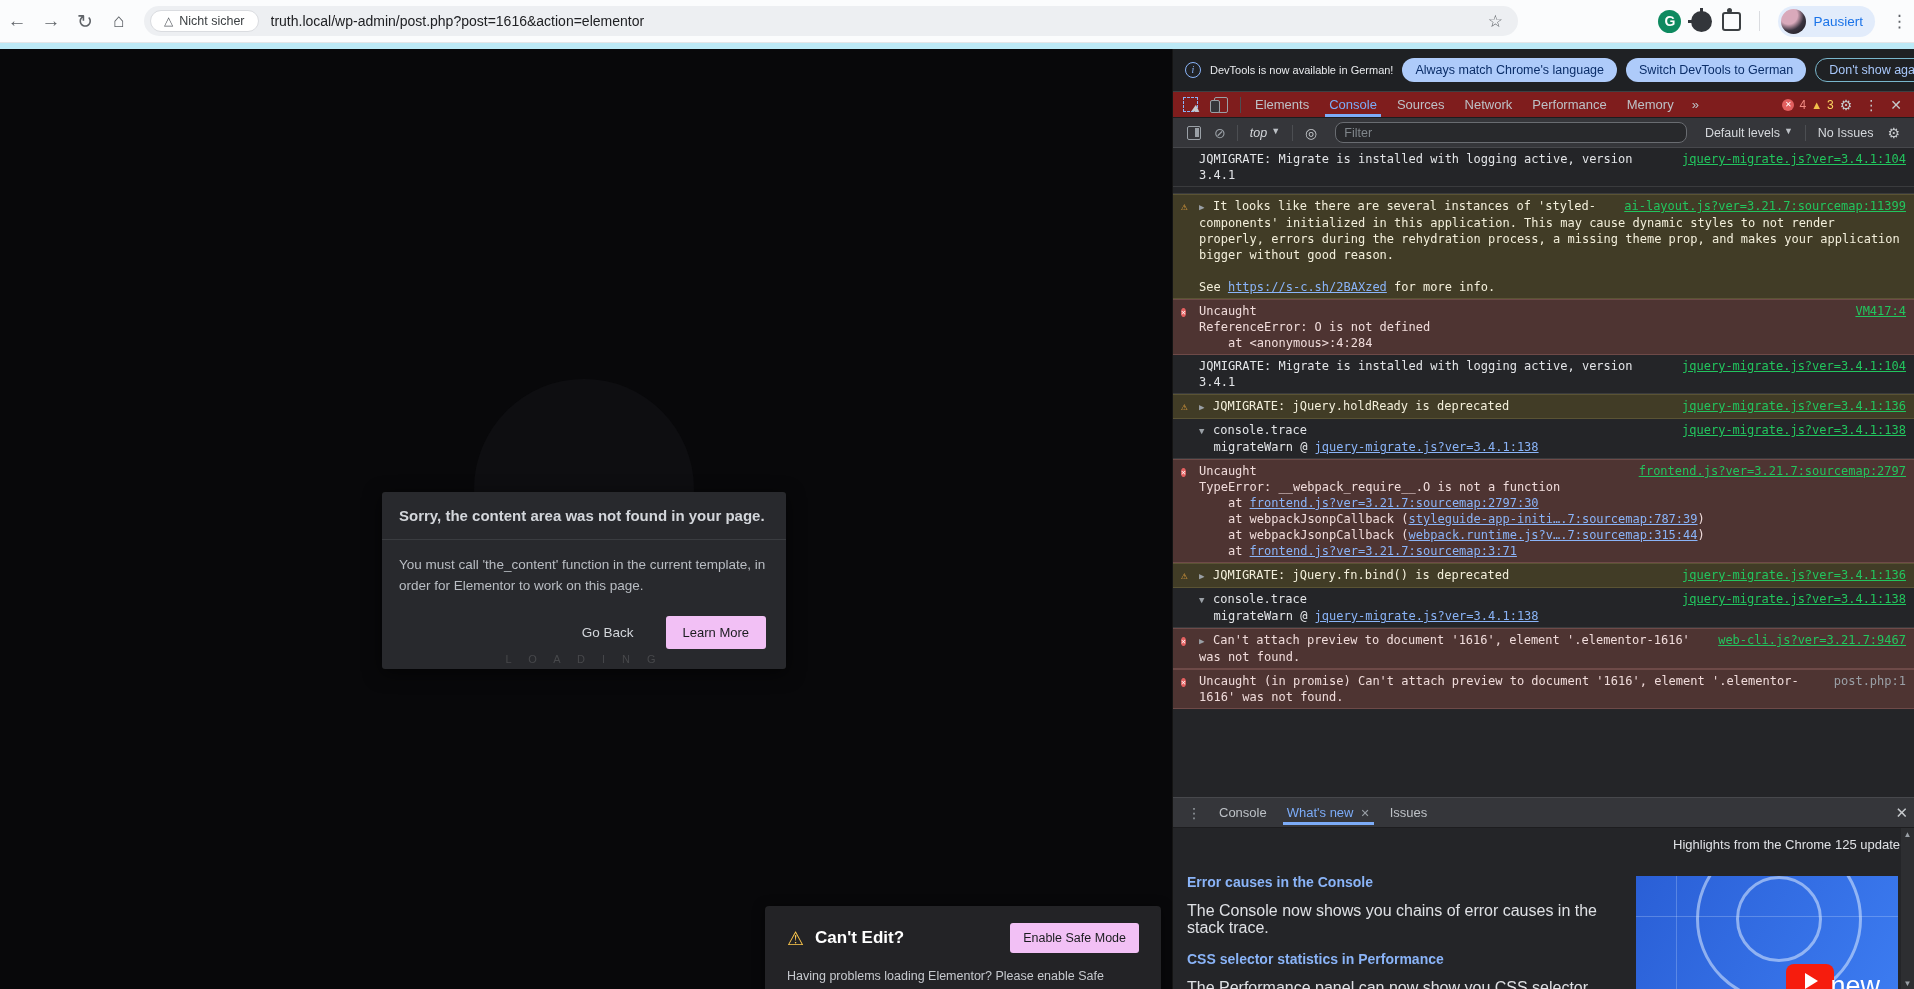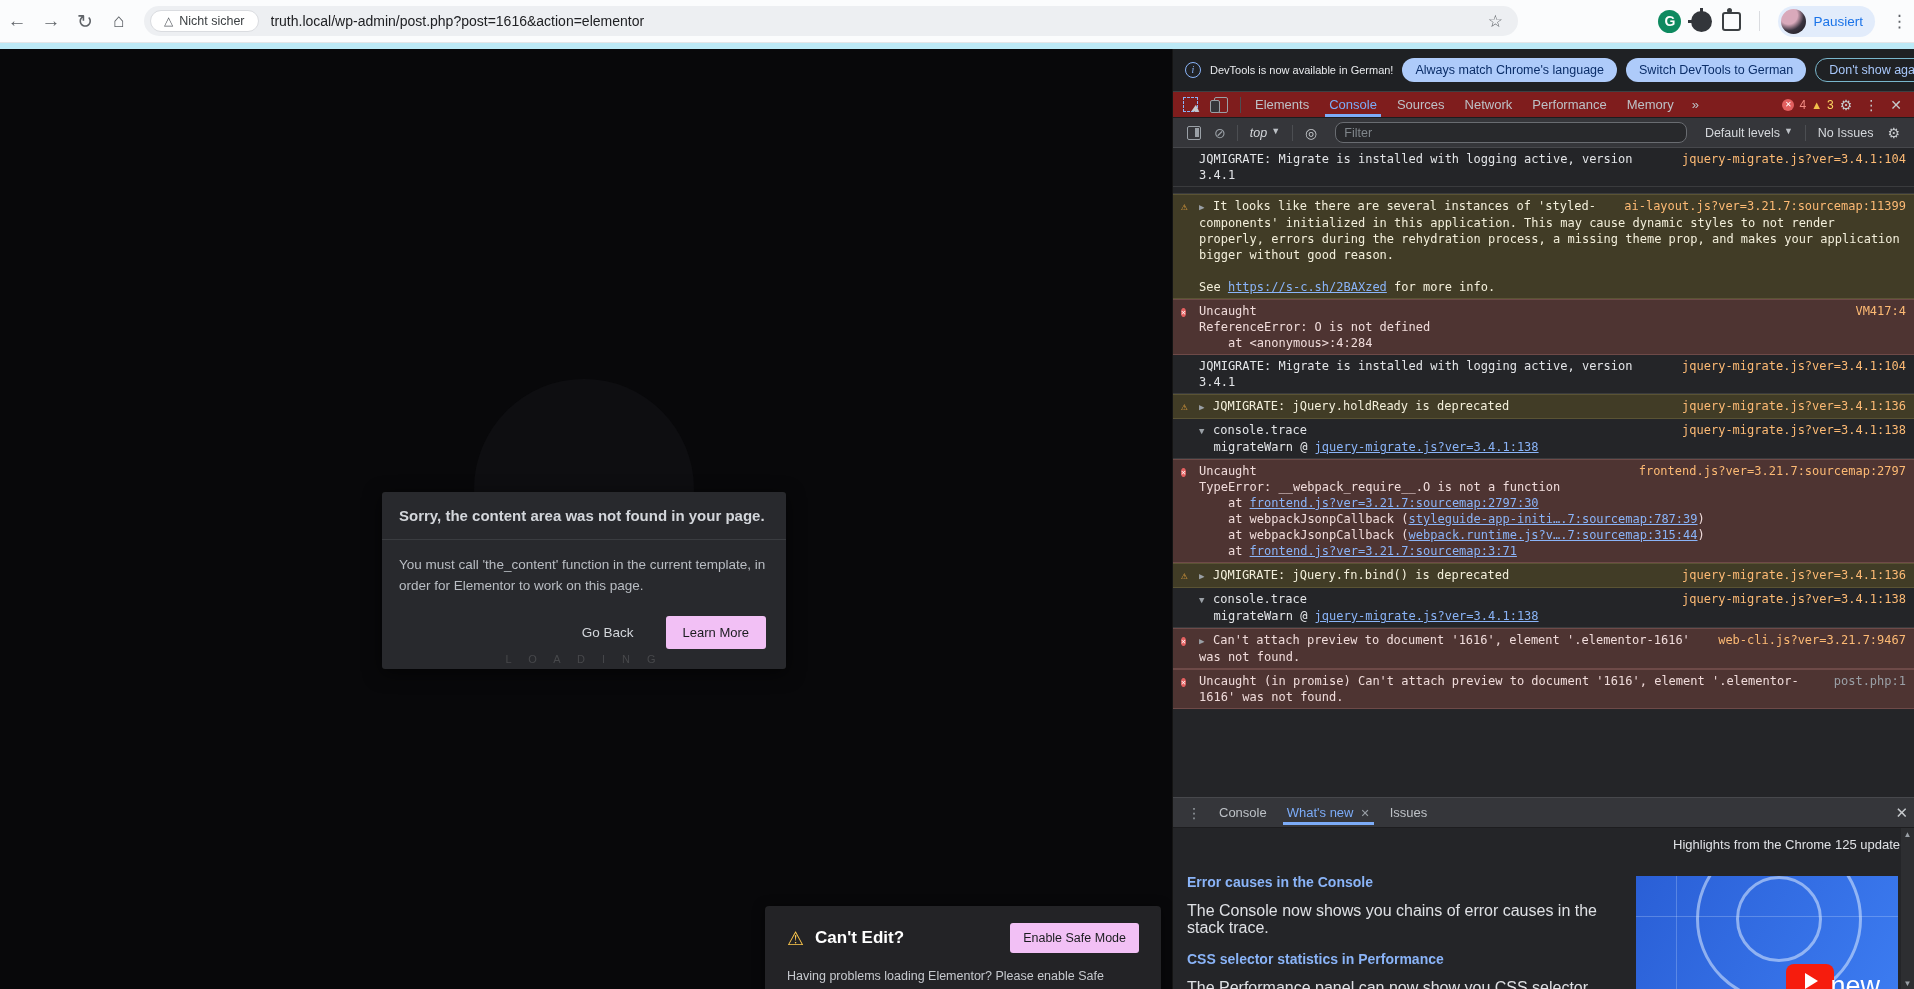--- a/index.html
+++ b/index.html
@@ -97,21 +97,21 @@
   .line{white-space:pre-wrap;min-height:16px;word-break:break-word;}
   .msg.warn{background:#413c26;border-top:1px solid #5a5334;border-bottom:1px solid #5a5334;color:#f3efdb;}
   .msg.warn .msg-content{color:#f3efdb;}
   .msg.error{background:#4e3432;border-top:1px solid #6e4a48;border-bottom:1px solid #6e4a48;}
   .msg.error .msg-content{color:#f0dcdb;}
   .err-icon{width:13px;height:13px;border-radius:50%;background:#e35f5f;color:#fff;font-size:8px;line-height:13px;text-align:center;margin-top:1px;}
   .warn-icon{color:#e8a33d;font-size:11px;}
   .caret{color:#9aa0a6;font-size:9px;display:inline-block;width:14px;cursor:pointer;}
   .mlink{color:#8ab4f8;text-decoration:underline;cursor:pointer;}
   .src{float:right;margin-left:14px;font-size:12px;}
-  .src.link{color:#fdba74;cursor:pointer;}
+  .src.link{color:#22c55e;text-decoration:underline;cursor:pointer;}
   .src.muted{color:#9aa0a6;}
   #prompt-row{padding:6px 10px;color:#7cacf8;font-size:13px;font-family:"DejaVu Sans Mono",monospace;}
   
   #drawer{position:absolute;left:0;top:748px;width:100%;height:192px;border-top:1px solid #47484c;background:#242528;overflow:hidden;}
   #drawer-tabbar{height:30px;background:#35363a;border-bottom:1px solid #1d1d1f;display:flex;align-items:center;font-size:13px;color:#bdc1c6;padding:0 6px;box-sizing:border-box;}
   #drawer-menu-dots{color:#9aa0a6;font-size:14px;padding:0 8px;cursor:pointer;}
   .tab-x{color:#9aa0a6;font-size:11px;margin-left:7px;}
   #wn-heading{padding:9px 14px 7px;font-size:13px;color:#dfe1e5;text-align:right;}
   #wn-items{padding:0 14px;width:445px;}
   .wn-title{color:#8ab4f8;font-size:14px;font-weight:bold;margin-top:15px;cursor:pointer;}

